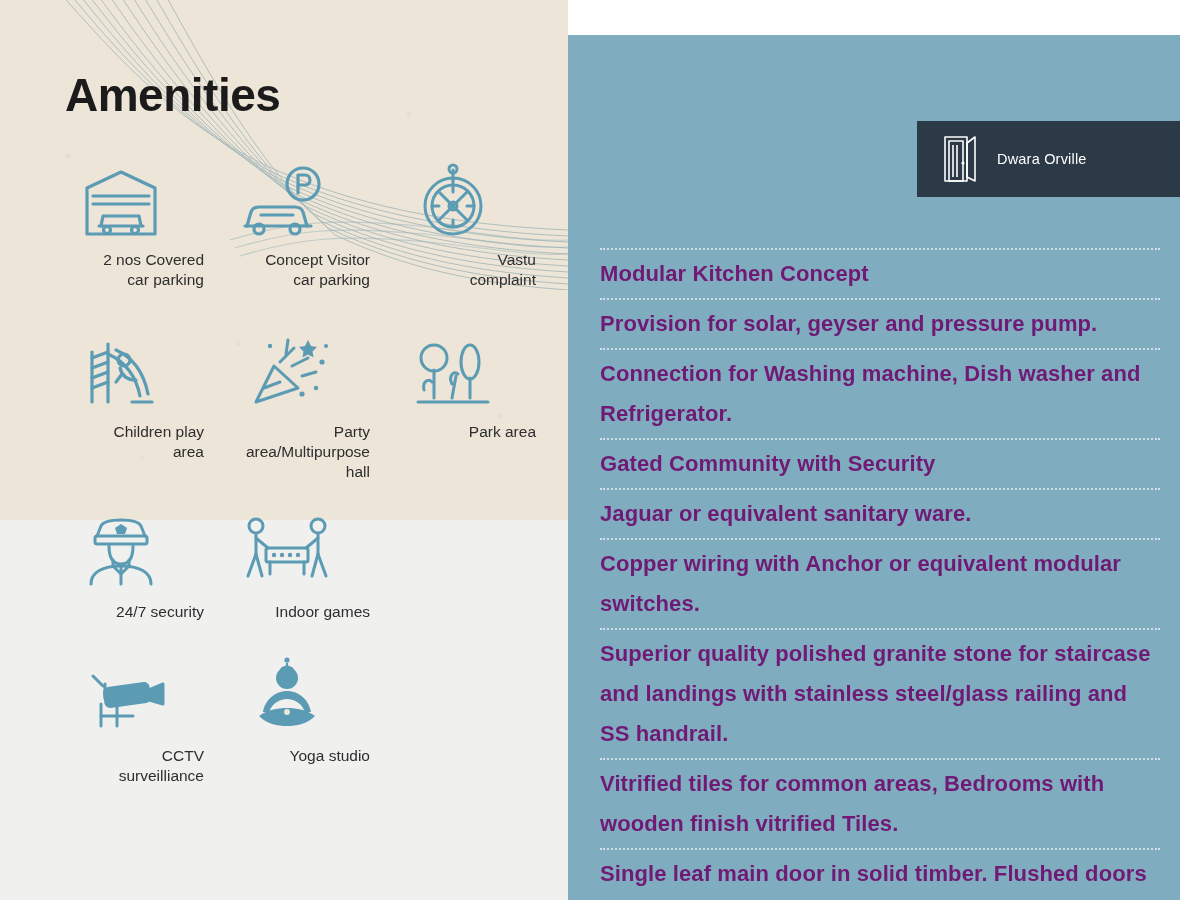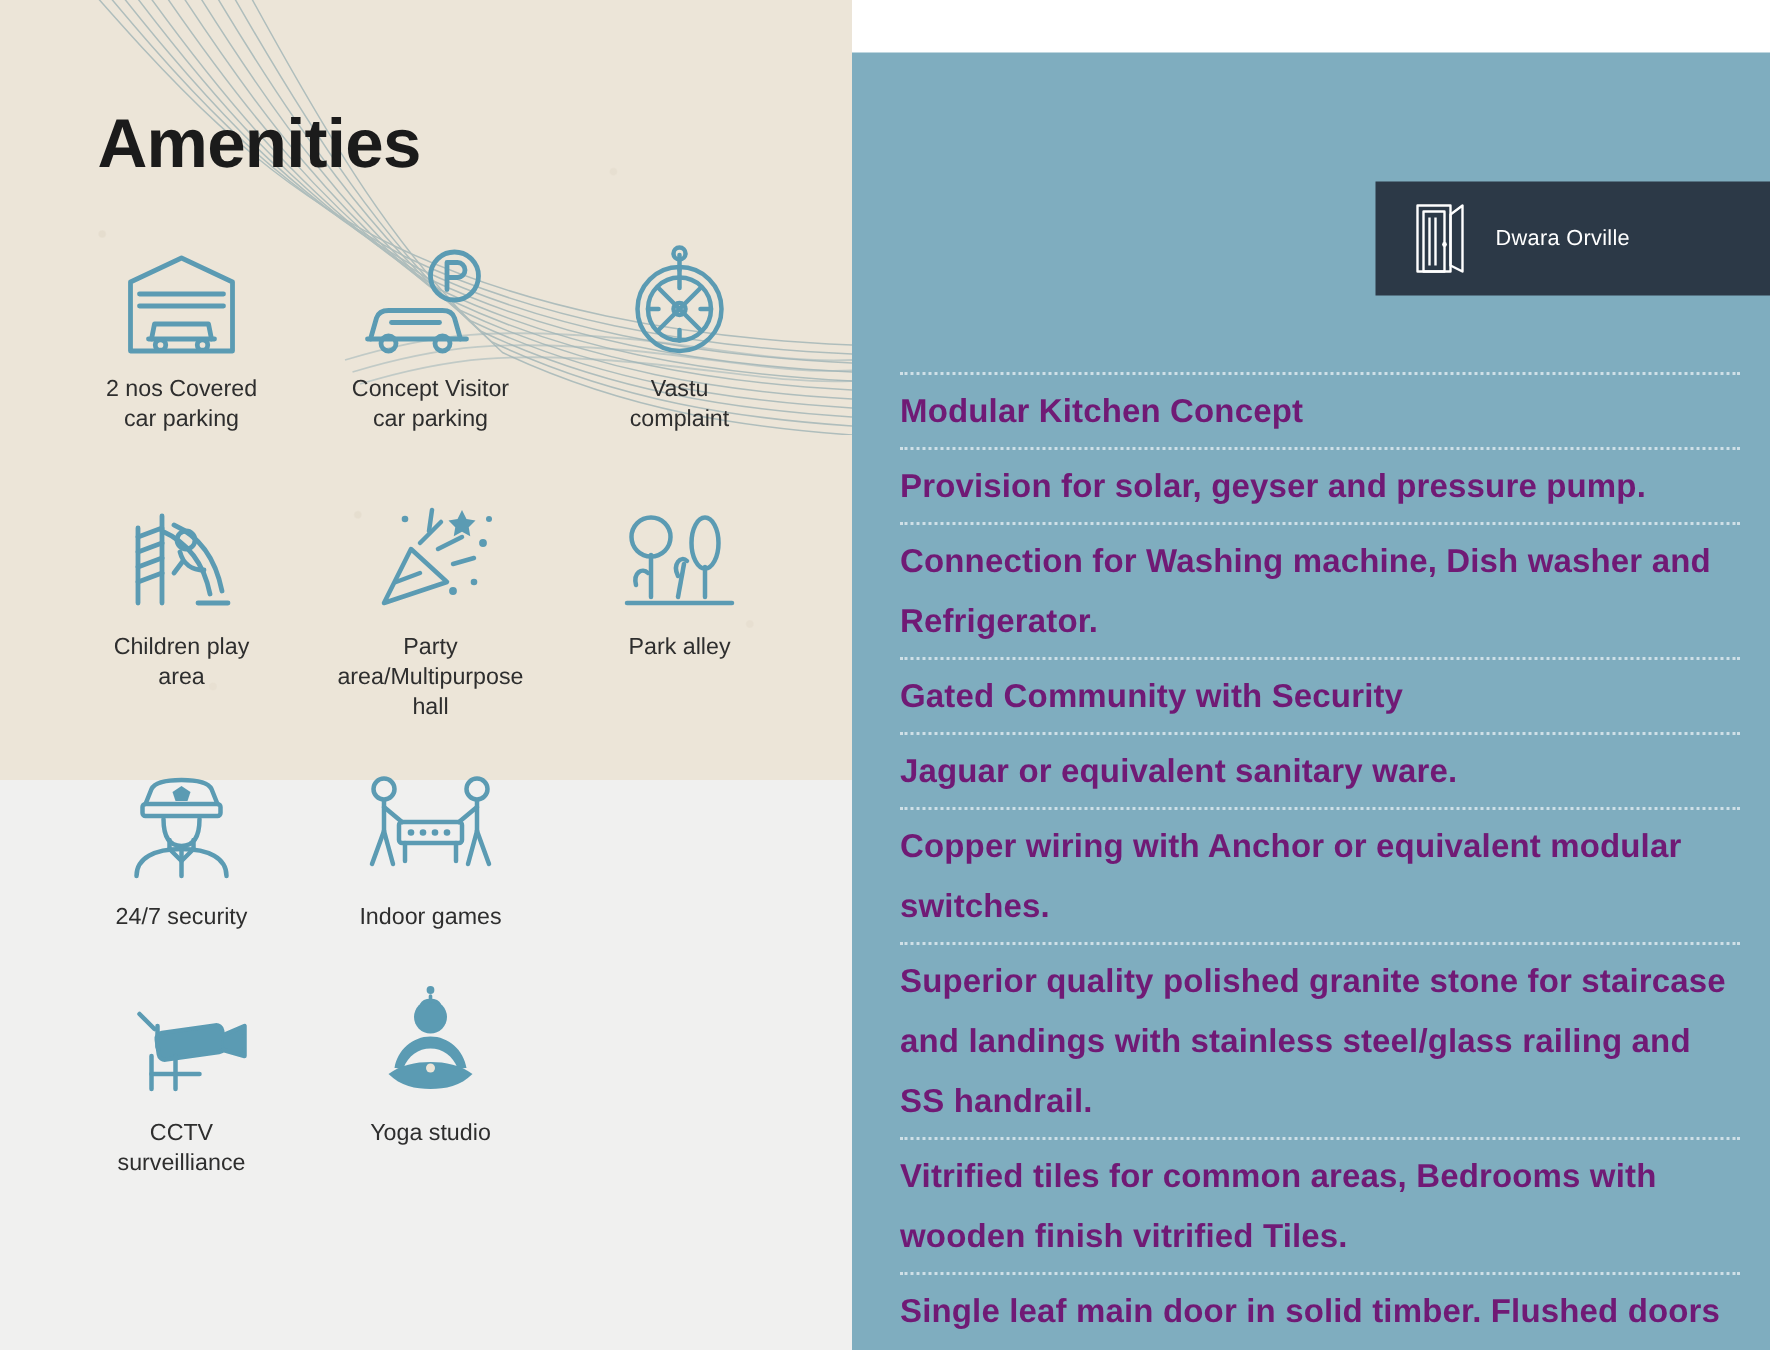--- a/index.html
+++ b/index.html
@@ -80,21 +80,21 @@
     left: 38px;
     top: 158px;
     width: 500px;
   }
   .arow {
     display: flex;
     width: 500px;
   }
   .acell {
     width: 166px;
-    text-align: center;
+    text-align: right;
   }
   .aicon {
     height: 82px;
     display: flex;
     align-items: flex-end;
     justify-content: center;
   }
   .alabel {
     margin-top: 10px;
     font-size: 15.5px;
@@ -315,21 +315,21 @@
                 <line x1="26" y1="34" x2="26" y2="62"></line>
                 <ellipse cx="62" cy="26" rx="9" ry="17"></ellipse>
                 <line x1="62" y1="42" x2="62" y2="62"></line>
                 <path d="M44,48 C40,40 46,34 50,38"></path>
                 <line x1="48" y1="40" x2="44" y2="62"></line>
                 <line x1="10" y1="66" x2="80" y2="66"></line>
                 <path d="M16,54 C14,46 20,42 24,46"></path>
               </g>
             </svg>
           </div>
-          <div class="alabel" style="white-space:pre-line">Park alley</div>
+          <div class="alabel" style="white-space:pre-line">Park area</div>
         </div>
       </div>
 
       <div class="row-gap-2"></div>
 
       <div class="arow">
         <div class="acell">
           <div class="aicon">
             <svg width="84" height="80" viewBox="0 0 84 80">
               <g fill="none" stroke="#5b9bb3" stroke-width="3" stroke-linecap="round" stroke-linejoin="round">

